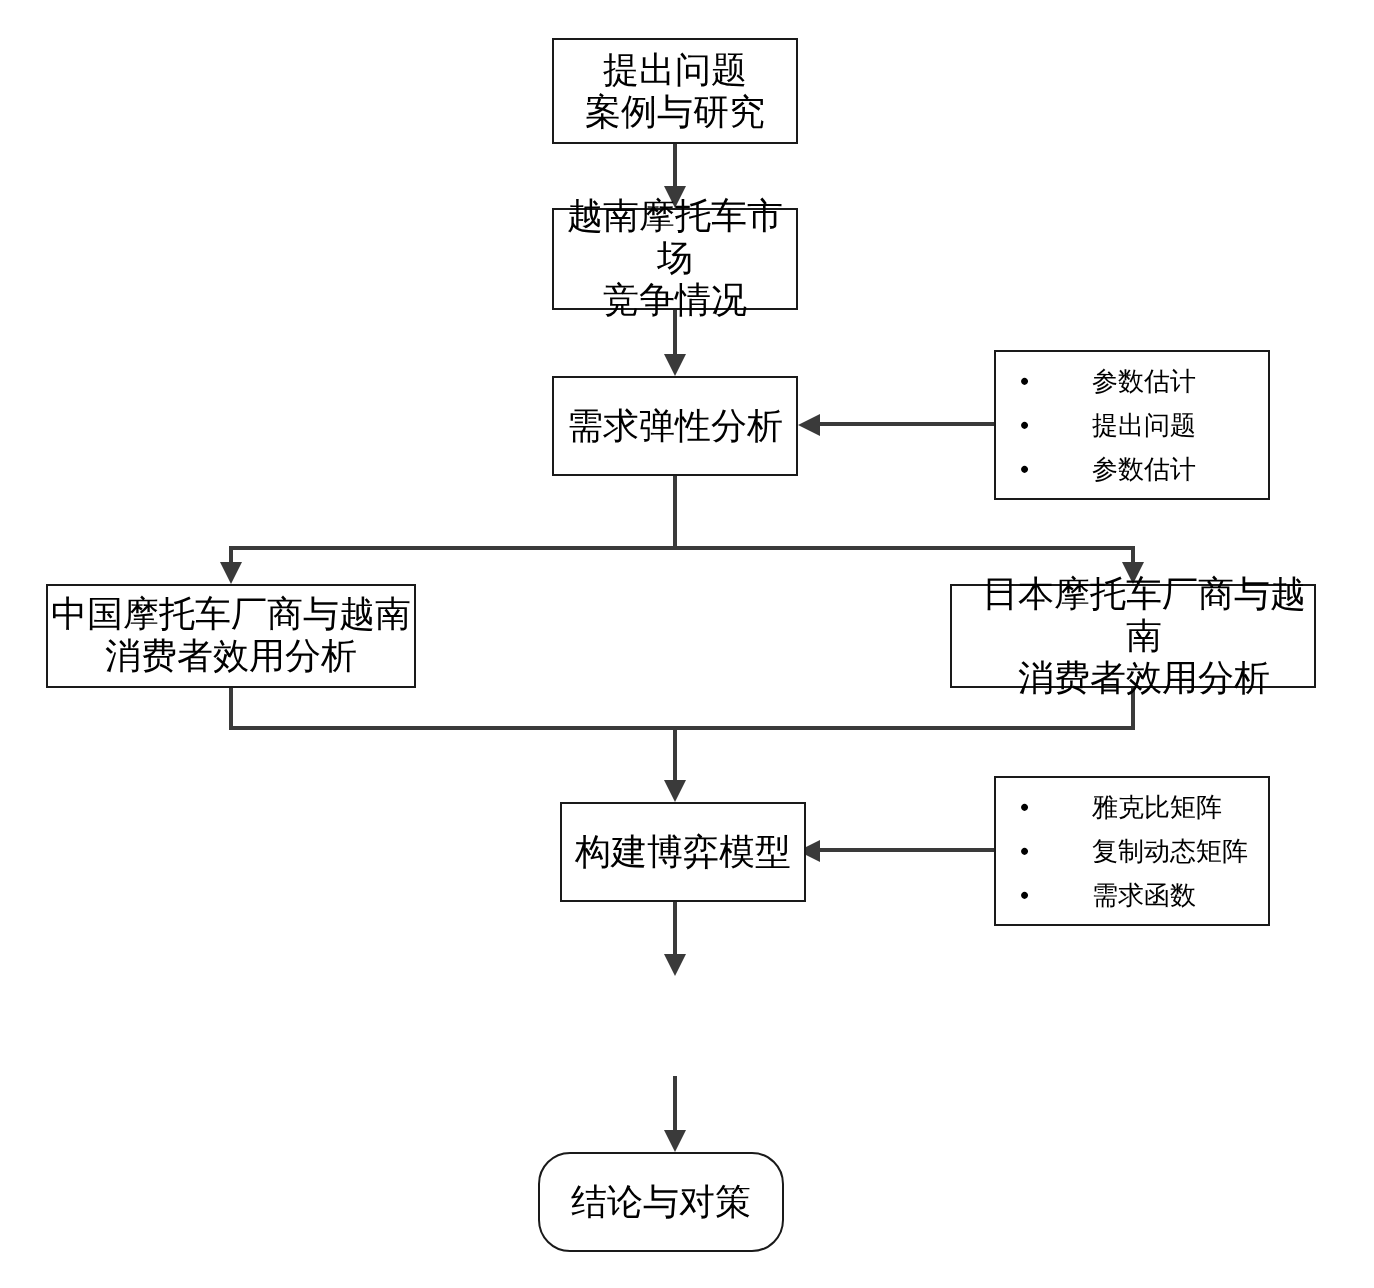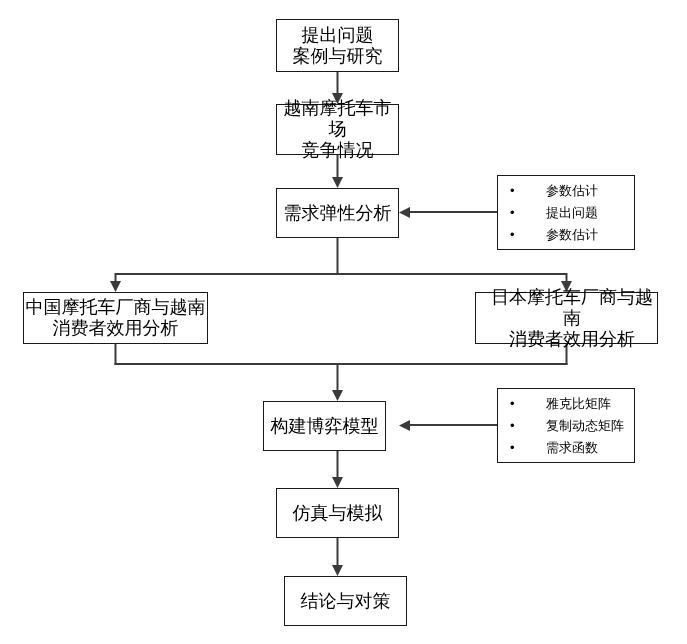--- a/index.html
+++ b/index.html
@@ -147,40 +147,37 @@
   <div class="node" style="left:23px; top:292px; width:185px; height:52px;">
     <span class="label">中国摩托车厂商与越南
 消费者效用分析</span>
   </div>
 
   <div class="node" style="left:475px; top:292px; width:183px; height:52px;padding-left:11px;">
     <span class="label">日本摩托车厂商与越南
 消费者效用分析</span>
   </div>
 
-  <div class="node" style="left:263px; top:401px; width:123px; height:50px;text-align:center;">
+  <div class="node" style="left:280px; top:401px; width:123px; height:50px;text-align:center;">
     <span class="label">构建博弈模型</span>
   </div>
 
   <div class="note" style="left:497px; top:388px; width:138px; height:75px;">
     <div class="note-item">
       <span class="marker">•</span>
       <span>雅克比矩阵</span>
     </div>
     <div class="note-item">
       <span class="marker">•</span>
       <span>复制动态矩阵</span>
     </div>
     <div class="note-item">
       <span class="marker">•</span>
       <span>需求函数</span>
     </div>
   </div>
 
-  <div class="node" style="left:276px; top:488px; width:123px; height:50px;">
-    <span class="label">仿真与模拟</span>
-  </div>
 
-  <div class="node" style="left:284px; top:576px; width:123px; height:50px;">
+  <div class="node" style="left:269px; top:576px; width:123px; height:50px;border-radius:16px;">
     <span class="label">结论与对策</span>
   </div>
 
 </div>
 
 </body></html>

